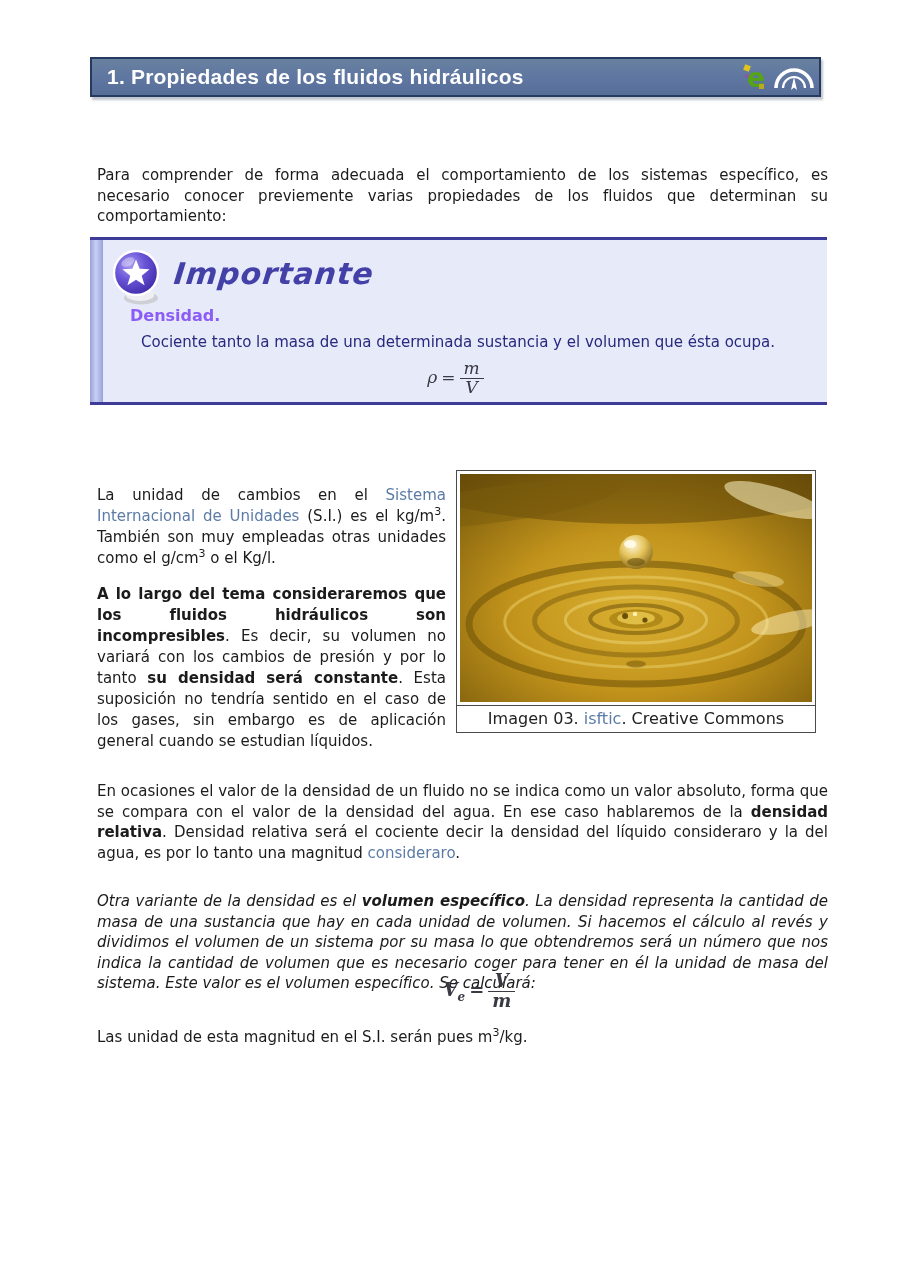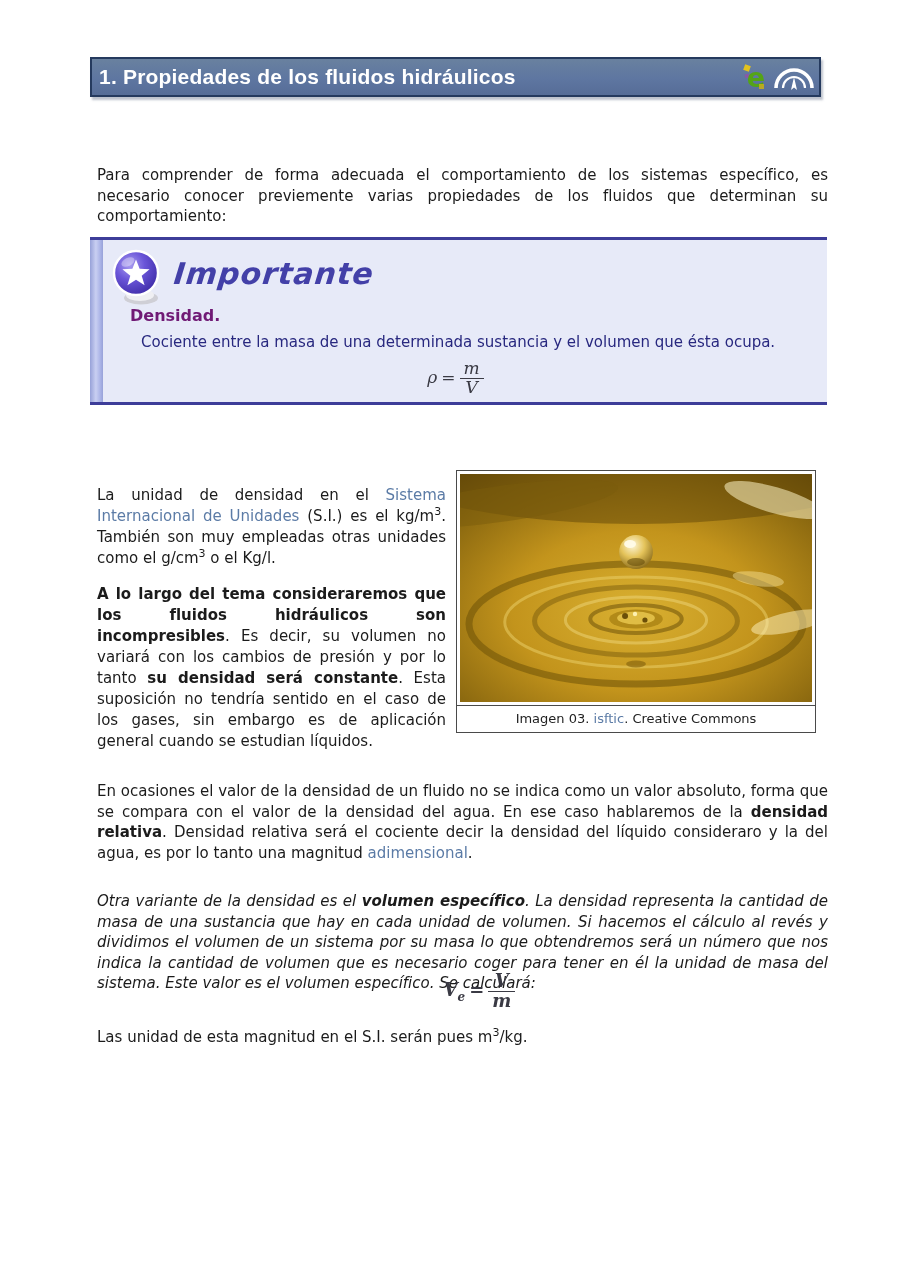--- a/index.html
+++ b/index.html
@@ -4,41 +4,41 @@
 <style>
   html,body{margin:0;padding:0;background:#ffffff;}
   .page{position:relative;width:905px;height:1280px;background:#fff;
         font-family:"DejaVu Sans","Liberation Sans",sans-serif;color:#1b1b1b;overflow:hidden;}
 
   
   .titlebar{position:absolute;left:90px;top:57px;width:727px;height:36px;
             background:linear-gradient(180deg,#69819f 0%,#5e76a1 55%,#566d97 100%);
             border:2px solid #253a5e;box-shadow:2px 3px 2px rgba(125,135,155,.5);
             display:flex;align-items:center;}
-  .titlebar h1{margin:0;padding:0 0 0 7px;font-family:"Liberation Sans",sans-serif;
+  .titlebar h1{margin:8px;padding:0 0 0 7px;font-family:"Liberation Sans",sans-serif;
                font-size:21px;font-weight:bold;color:#ffffff;letter-spacing:.2px;white-space:nowrap;}
   .titlebar .logos{position:absolute;right:3px;top:2px;display:flex;align-items:center;gap:5px;}
 
   
   .para{position:absolute;left:97px;width:731px;font-size:15px;line-height:20.5px;
         text-align:justify;color:#1b1b1b;}
   .para b{font-weight:bold;}
   a.doclink{color:#5b7ba6;text-decoration:none;cursor:pointer;}
   sup{font-size:11px;line-height:0;vertical-align:super;}
 
   
   .impbox{position:absolute;left:90px;top:237px;width:737px;height:162px;
           background:#e7eaf8;border-top:3px solid #3d3d99;border-bottom:3px solid #3d3d99;}
   .impbox .strip{position:absolute;left:0;top:0;bottom:0;width:13px;
           background:linear-gradient(90deg,#97a1d8 0%,#c9cff2 45%,#aab3e6 80%,#98a2d9 100%);}
   .ballicon{position:absolute;left:20px;top:8px;}
   .imp-label{position:absolute;left:84px;top:16px;font-size:30px;font-style:italic;
              font-weight:bold;color:#4340a8;letter-spacing:1px;
              font-family:"DejaVu Sans",sans-serif;transform:skewX(-6deg);}
-  .imp-term{position:absolute;left:40px;top:66px;font-size:16px;font-weight:bold;color:#701a75;}
+  .imp-term{position:absolute;left:40px;top:66px;font-size:16px;font-weight:bold;color:#8b5cf6;}
   .imp-def{position:absolute;left:51px;top:93px;width:660px;font-size:15px;color:#28287f;}
 
   
   .formula{position:absolute;width:731px;left:114px;text-align:center;
            font-family:"DejaVu Serif","Liberation Serif",serif;font-style:italic;color:#3a3a44;}
   .formula .f-eq{padding:0 4px;}
   .frac{display:inline-flex;flex-direction:column;vertical-align:middle;text-align:center;}
   .frac .num{border-bottom:1.5px solid #3a3a44;padding:0 4px;line-height:1.05;}
   .frac .den{line-height:1.05;padding:0 4px;}
   .formula1{top:120px;left:0;font-size:17px;}
@@ -48,21 +48,21 @@
   
   .leftcol{position:absolute;left:97px;top:470px;width:349px;}
   .leftcol .p{font-size:15px;line-height:21px;text-align:justify;}
   .leftcol .p + .p{}
 
   .figurebox{position:absolute;left:456px;top:470px;width:360px;background:#ffffff;
              border:1px solid #4a4a4a;box-sizing:border-box;}
   .figurebox .photo{margin:3px;height:228px;overflow:hidden;}
   .figurebox .photo svg{display:block;width:100%;height:100%;}
   .figurebox .caption{border-top:1px solid #4a4a4a;height:26px;line-height:26px;
-             text-align:center;font-size:13px;color:#222;}
+             text-align:center;font-size:16px;color:#222;}
 
   .p-relative{top:766px;}
   .p-specific{top:876px;font-style:italic;}
   .p-units-line{top:1012px;text-align:left;}
 </style>
 </head>
 <body>
 
 <div class="page">
 
@@ -104,32 +104,32 @@
         </defs>
         <ellipse cx="31" cy="50" rx="17" ry="6.5" fill="#cfcfd6"></ellipse>
         <ellipse cx="30" cy="47" rx="14" ry="6" fill="#efeff3"></ellipse>
         <circle cx="26" cy="25" r="22" fill="url(#ballg)" stroke="#ffffff" stroke-width="2.4"></circle>
         <path d="M26 11.5 L29.6 20.8 L39.6 21.3 L31.7 27.7 L34.6 37.2 L26 31.7 L17.4 37.2 L20.3 27.7 L12.4 21.3 L22.4 20.8 Z" fill="#ffffff"></path>
         <ellipse cx="18" cy="14" rx="7" ry="4" fill="#ffffff" opacity=".35" transform="rotate(-25 18 14)"></ellipse>
       </svg>
     </span>
     <span class="imp-label">Importante</span>
     <span class="imp-term">Densidad.</span>
-    <span class="imp-def">Cociente entre la masa de una determinada sustancia y el volumen que ésta ocupa.</span>
+    <span class="imp-def">Cociente tanto la masa de una determinada sustancia y el volumen que ésta ocupa.</span>
     <span class="formula formula1">
       <span>ρ</span><span class="f-eq">=</span><span class="frac">
         <span class="num">m</span>
         <span class="den">V</span>
       </span>
     </span>
   </div>
 
   <div class="leftcol">
     <p class="p">
-      <span>La unidad de densidad en el </span><a class="doclink">Sistema Internacional de Unidades</a><span> (S.I.) es el kg/m</span><sup>3</sup><span>. También son muy empleadas otras unidades como el g/cm</span><sup>3</sup><span> o el Kg/l.</span>
+      <span>La unidad de cambios en el </span><a class="doclink">Sistema Internacional de Unidades</a><span> (S.I.) es el kg/m</span><sup>3</sup><span>. También son muy empleadas otras unidades como el g/cm</span><sup>3</sup><span> o el Kg/l.</span>
     </p>
     <p class="p">
       <b>A lo largo del tema consideraremos que los fluidos hidráulicos son incompresibles</b><span>. Es decir, su volumen no variará con los cambios de presión y por lo tanto </span><b>su densidad será constante</b><span>. Esta suposición no tendría sentido en el caso de los gases, sin embargo es de aplicación general cuando se estudian líquidos.</span>
     </p>
   </div>
 
   <div class="figurebox">
     <div class="photo">
       <svg viewBox="0 0 354 228" preserveAspectRatio="none">
         <defs>
@@ -168,21 +168,21 @@
         <ellipse cx="332" cy="148" rx="40" ry="10" fill="#fff3c0" opacity=".5" transform="rotate(-12 332 148)"></ellipse>
         <ellipse cx="300" cy="105" rx="26" ry="7" fill="#ffefae" opacity=".4" transform="rotate(8 300 105)"></ellipse>
       </svg>
     </div>
     <div class="caption">
       <span>Imagen 03. </span><a class="doclink">isftic</a><span>. Creative Commons</span>
     </div>
   </div>
 
   <p class="para p-relative">
-    <span>En ocasiones el valor de la densidad de un fluido no se indica como un valor absoluto, forma que se compara con el valor de la densidad del agua. En ese caso hablaremos de la </span><b>densidad relativa</b><span>. Densidad relativa será el cociente decir la densidad del líquido consideraro y la del agua, es por lo tanto una magnitud </span><a class="doclink">adimensional</a><span>.</span>
+    <span>En ocasiones el valor de la densidad de un fluido no se indica como un valor absoluto, forma que se compara con el valor de la densidad del agua. En ese caso hablaremos de la </span><b>densidad relativa</b><span>. Densidad relativa será el cociente decir la densidad del líquido consideraro y la del agua, es por lo tanto una magnitud </span><a class="doclink">consideraro</a><span>.</span>
   </p>
 
   <p class="para p-specific">
     <span>Otra variante de la densidad es el </span><b>volumen específico</b><span>. La densidad representa la cantidad de masa de una sustancia que hay en cada unidad de volumen. Si hacemos el cálculo al revés y dividimos el volumen de un sistema por su masa lo que obtendremos será un número que nos indica la cantidad de volumen que es necesario coger para tener en él la unidad de masa del sistema. Este valor es el volumen específico. Se calculará:</span>
   </p>
 
   <span class="formula formula2">
     <span>V</span><sub>e</sub><span class="f-eq">=</span><span class="frac">
       <span class="num">V</span>
       <span class="den">m</span>

